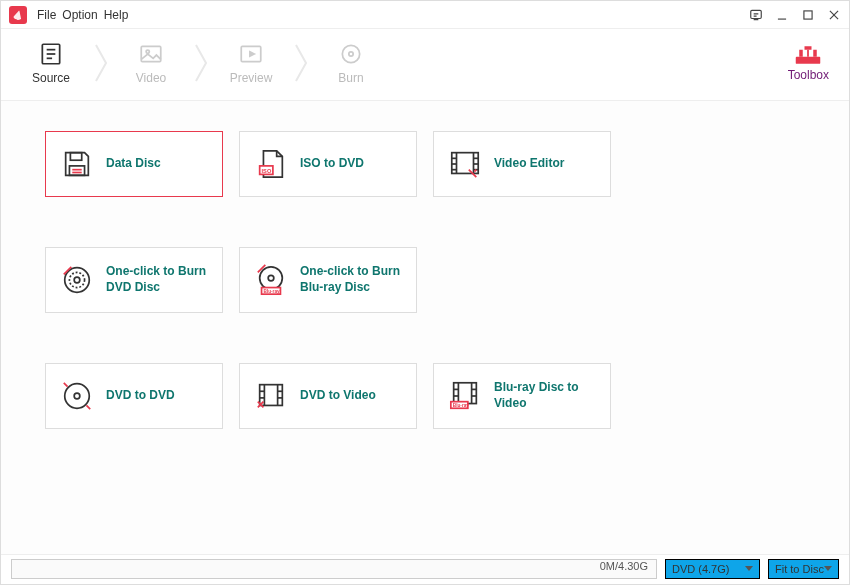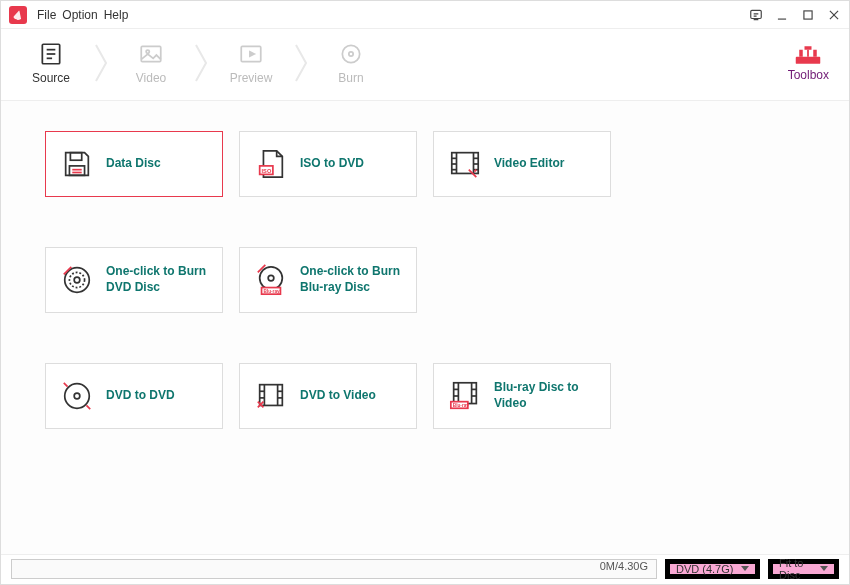--- a/index.html
+++ b/index.html
@@ -110,22 +110,22 @@
     height: 20px;
     border: 1px solid #ccc;
     background: #fafafa;
     display: flex; justify-content: flex-end;
     padding: 0 8px;
     font-size: 11px;
     color: #555;
   }
   .select {
     height: 20px;
-    border: 5px solid #000000;
-    background: #f9a8d4;
+    border: 1px solid #000000;
+    background: #0ea5e9;
     display: flex; align-items: center; justify-content: space-between;
     padding: 0 6px;
     font-size: 11px;
     color: #333;
     cursor: pointer;
   }
   .sel1 { width: 95px; }
   .sel2 { width: 71px; }
   .select .tri {
     width: 0; height: 0;

